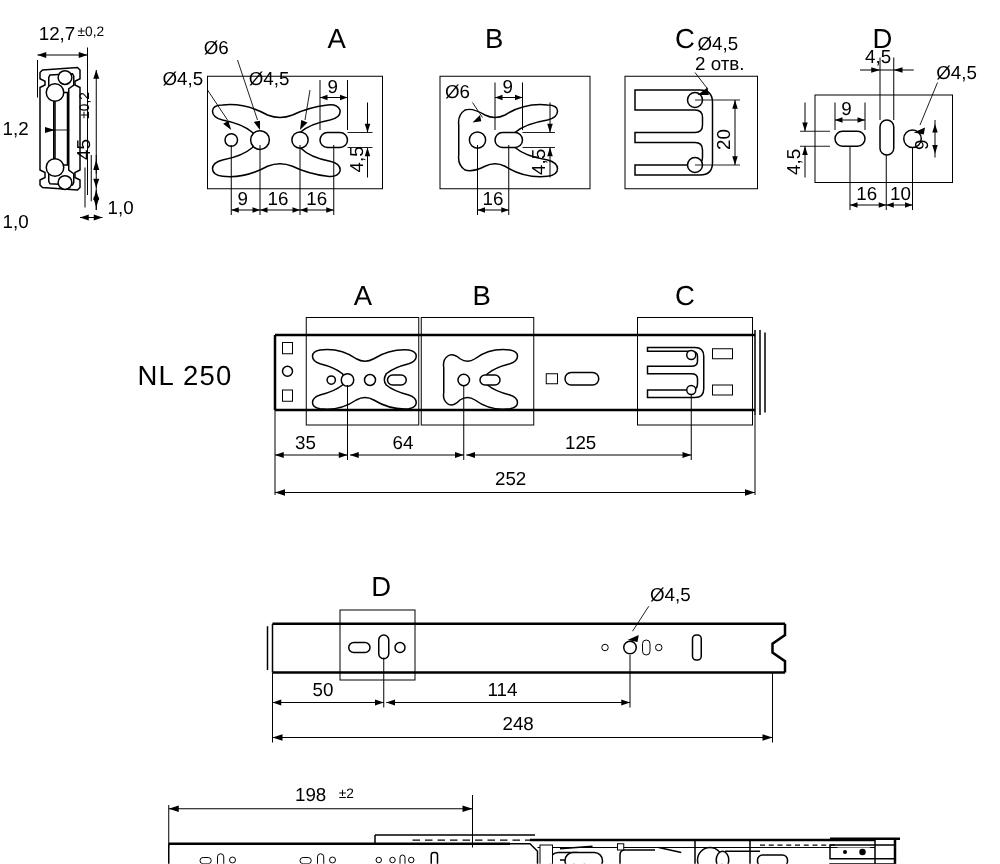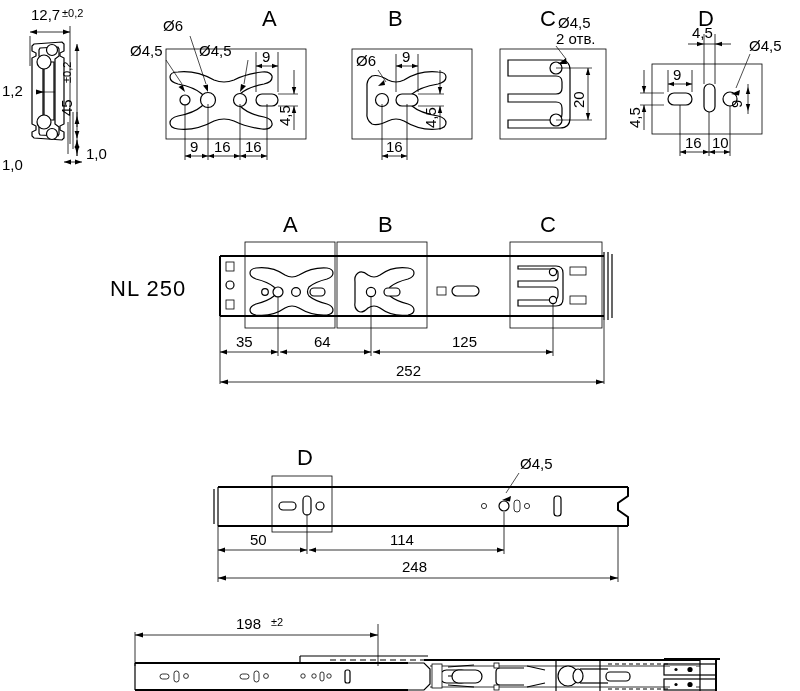--- a/index.html
+++ b/index.html
@@ -1,18 +1,18 @@
 <!DOCTYPE html>
 <html><head>
 <meta charset="utf-8">
 <style>
   html,body{margin:0;padding:0;background:#ffffff;}
   body{width:800px;height:691px;position:relative;overflow:hidden;
        font-family:"Liberation Sans","DejaVu Sans",sans-serif;color:#000;}
-  .stage{position:absolute;left:0;top:4px;width:800px;height:549px;}
+  .stage{position:absolute;left:0;top:16px;width:800px;height:549px;}
   svg{display:block;}
   text{font-family:"Liberation Sans","DejaVu Sans",sans-serif;fill:#000;}
   .dim{font-size:15px;}
   .dimsm{font-size:11px;}
   .lbl{font-size:22px;}
   .title{font-size:22px;letter-spacing:1px;}
   .ln{stroke:#000;fill:none;}
   .thin{stroke-width:0.8;}
   .med{stroke-width:1.2;}
   .thick{stroke-width:2;}

